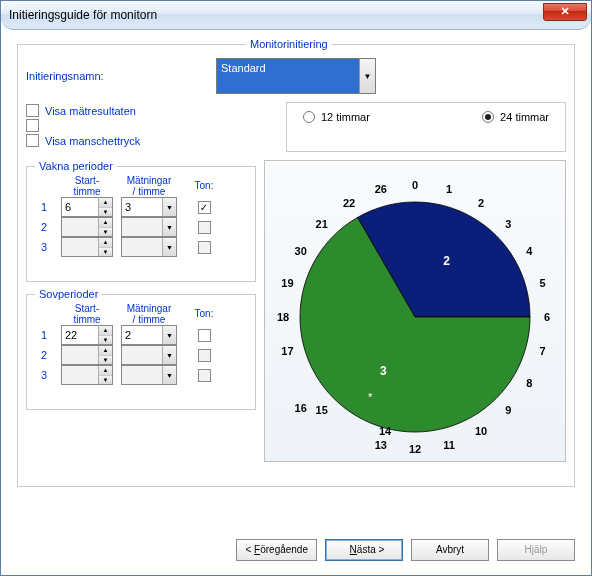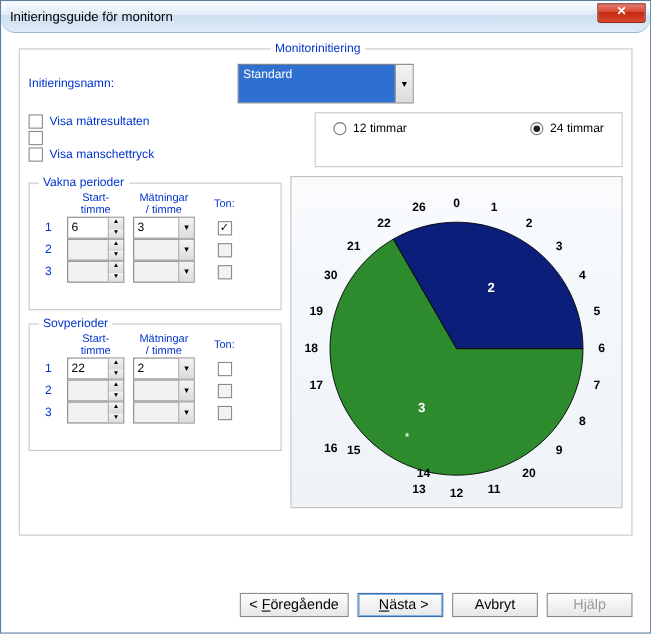--- a/index.html
+++ b/index.html
@@ -167,21 +167,21 @@
     border-top: 0px solid #c9c9c9;
     padding: 10px 16px 14px 0;
     display:flex;
     justify-content:flex-end;
     gap:8px;
   }
   .btn {
     min-width:78px; height:22px;
     border:1px solid #8a8a8a;
     background:linear-gradient(to bottom,#fdfdfd,#e7e7e7);
-    font-size:13px;
+    font-size:10px;
     padding:0 8px;
     line-height:20px;
     text-align:center;
   }
   .btn.default {
     border:1px solid #3a6ea5;
     box-shadow: inset 0 0 0 1px #7fb2e6;
     padding-left: 14px;
   }
   .btn.disabled { color:#9a9a9a; }
@@ -353,21 +353,21 @@
         <div class="hour-lbl" style="left: 150px; top: 24px;">0</div>
             <div class="hour-lbl" style="left: 184.164px; top: 28.4978px;">1</div>
             <div class="hour-lbl" style="left: 216px; top: 41.6846px;">2</div>
             <div class="hour-lbl" style="left: 243.338px; top: 62.6619px;">3</div>
             <div class="hour-lbl" style="left: 264.315px; top: 90px;">4</div>
             <div class="hour-lbl" style="left: 277.502px; top: 121.836px;">5</div>
             <div class="hour-lbl" style="left: 282px; top: 156px;">6</div>
             <div class="hour-lbl" style="left: 277.502px; top: 190.164px;">7</div>
             <div class="hour-lbl" style="left: 264.315px; top: 222px;">8</div>
             <div class="hour-lbl" style="left: 243.338px; top: 249.338px;">9</div>
-            <div class="hour-lbl" style="left: 216px; top: 270.315px;">20</div>
+            <div class="hour-lbl" style="left: 216px; top: 270.315px;">10</div>
             <div class="hour-lbl" style="left: 184.164px; top: 283.502px;">11</div>
             <div class="hour-lbl" style="left: 150px; top: 288px;">12</div>
             <div class="hour-lbl" style="left: 115.836px; top: 283.502px;">13</div>
             <div class="hour-lbl" style="left: 84px; top: 270.315px; margin-left: 36px;">14</div>
             <div class="hour-lbl" style="left: 56.6619px; top: 249.338px;">15</div>
             <div class="hour-lbl" style="left: 35.6846px; top: 222px; margin-top: 25px;">16</div>
             <div class="hour-lbl" style="left: 22.4978px; top: 190.164px;">17</div>
             <div class="hour-lbl" style="left: 18px; top: 156px;">18</div>
             <div class="hour-lbl" style="left: 22.4978px; top: 121.836px;">19</div>
             <div class="hour-lbl" style="left: 35.6846px; top: 90px;">30</div>

